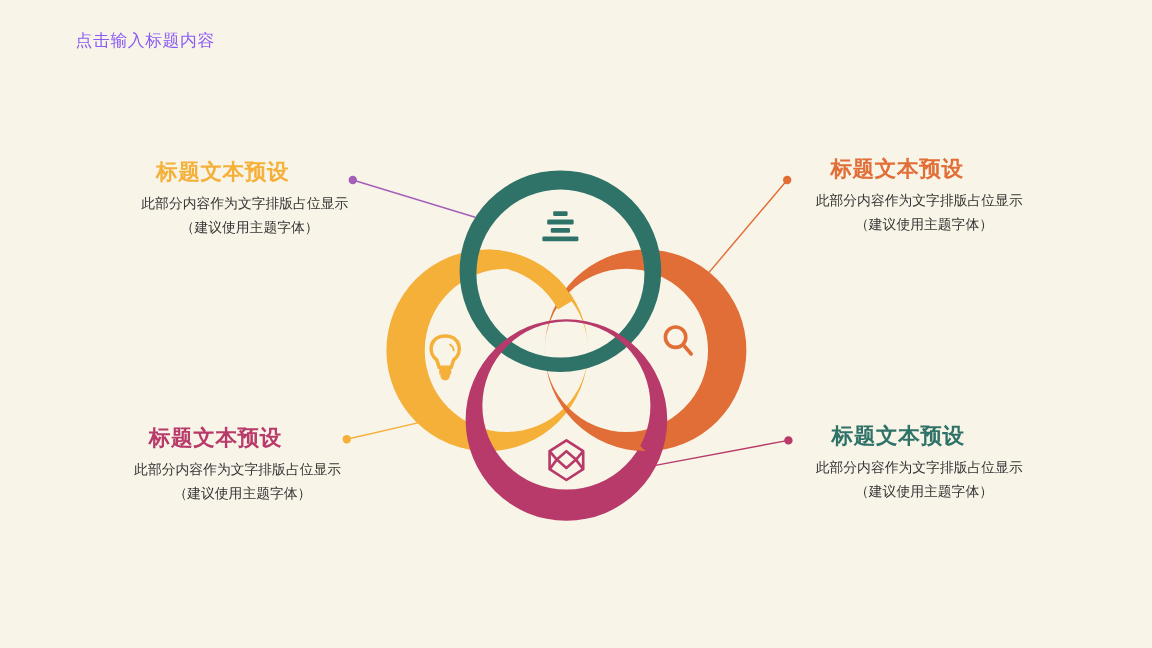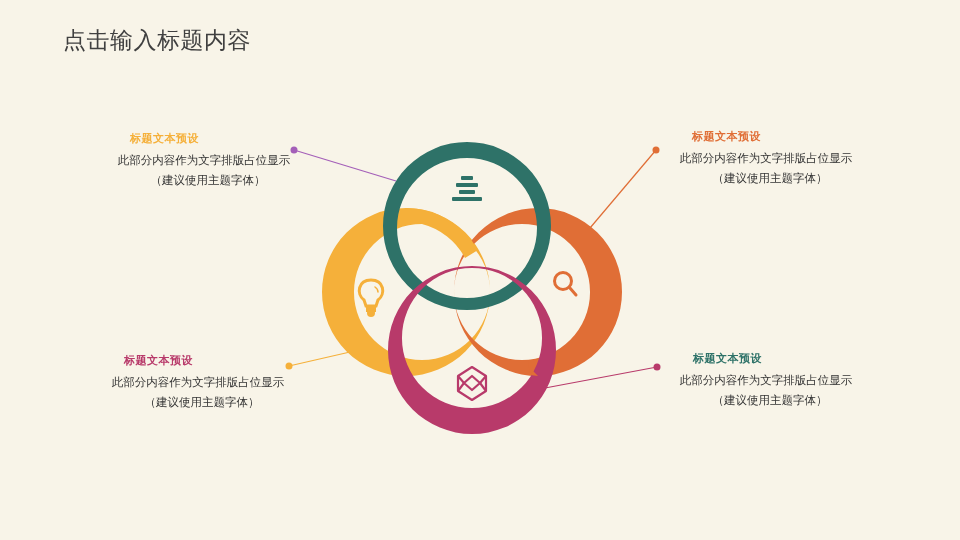--- a/index.html
+++ b/index.html
@@ -4,27 +4,27 @@
   <style>
     html, body { margin:0; padding:0; }
     body {
       width:960px; height:540px; overflow:hidden;
       background:#f8f4e8;
       font-family:"DejaVu Sans","Liberation Sans",sans-serif;
       position:relative;
     }
     .page-title {
       position:absolute; left:63px; top:25px;
-      font-size:23px; color:#404040; letter-spacing:0.5px;
+      font-size:14px; color:#8b5cf6; letter-spacing:0.5px;
       font-family:"DejaVu Sans",sans-serif;
     }
     .diagram { position:absolute; left:0; top:0; }
     .block { position:absolute; width:220px; }
     .block .heading {
-      font-size:11px; font-weight:bold; letter-spacing:0.5px;
+      font-size:18px; font-weight:bold; letter-spacing:0.5px;
       font-family:"DejaVu Sans",sans-serif;
     }
     .block .body {
       font-size:11.5px; color:#333; line-height:20px; margin-top:4px;
       font-family:"DejaVu Sans",sans-serif;
       text-align:center;
     }
     .block .body span { display:block; }
     .block .body .sub { padding-left:8px; }
     #blk-tl { left:94px; top:131px; }

